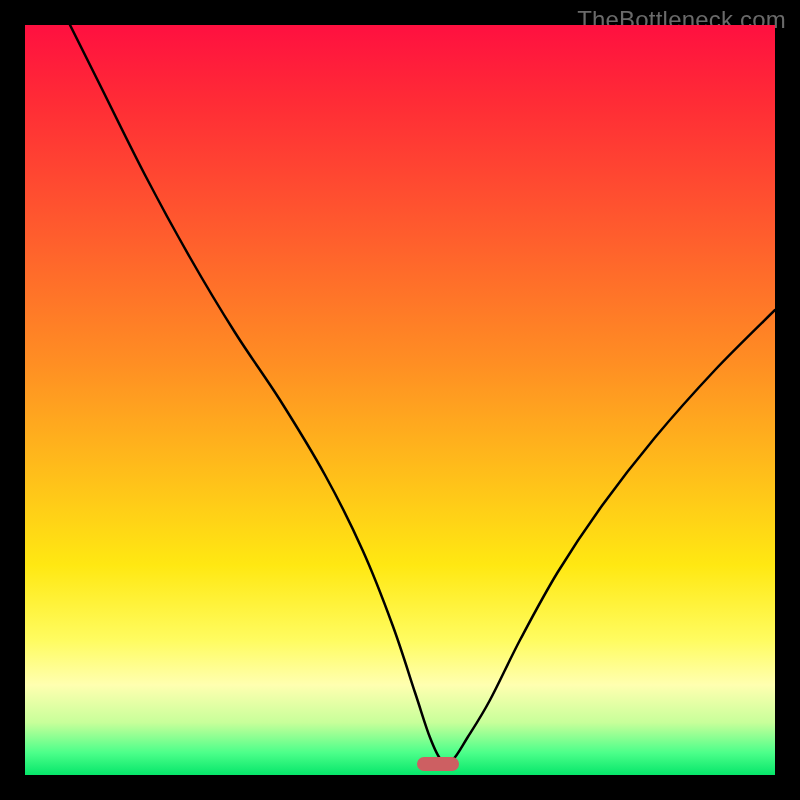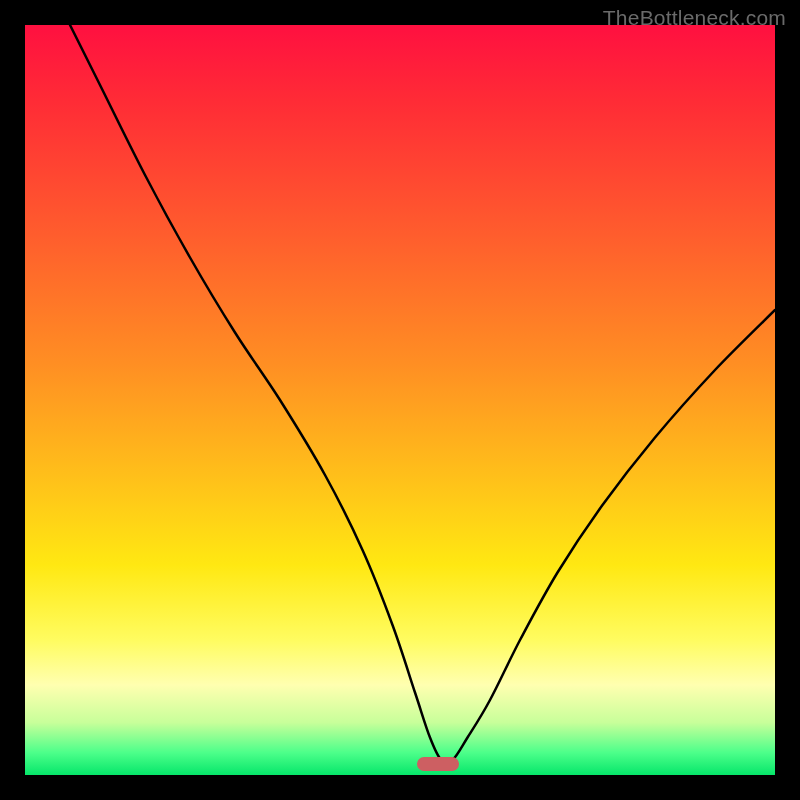--- a/index.html
+++ b/index.html
@@ -37,21 +37,21 @@
       #c8ff9a 93%,
       #4dff8a 97%,
       #06e66a 100%
     );
   }
   .watermark {
     position: absolute;
     top: 6px;
     right: 14px;
     color: #6a6a6a;
-    font-size: 21px;
+    font-size: 24px;
     font-weight: 500;
     letter-spacing: 0.2px;
     user-select: none;
   }
   svg.curve {
     position: absolute;
     left: 0;
     top: 0;
     width: 750px;
     height: 750px;

